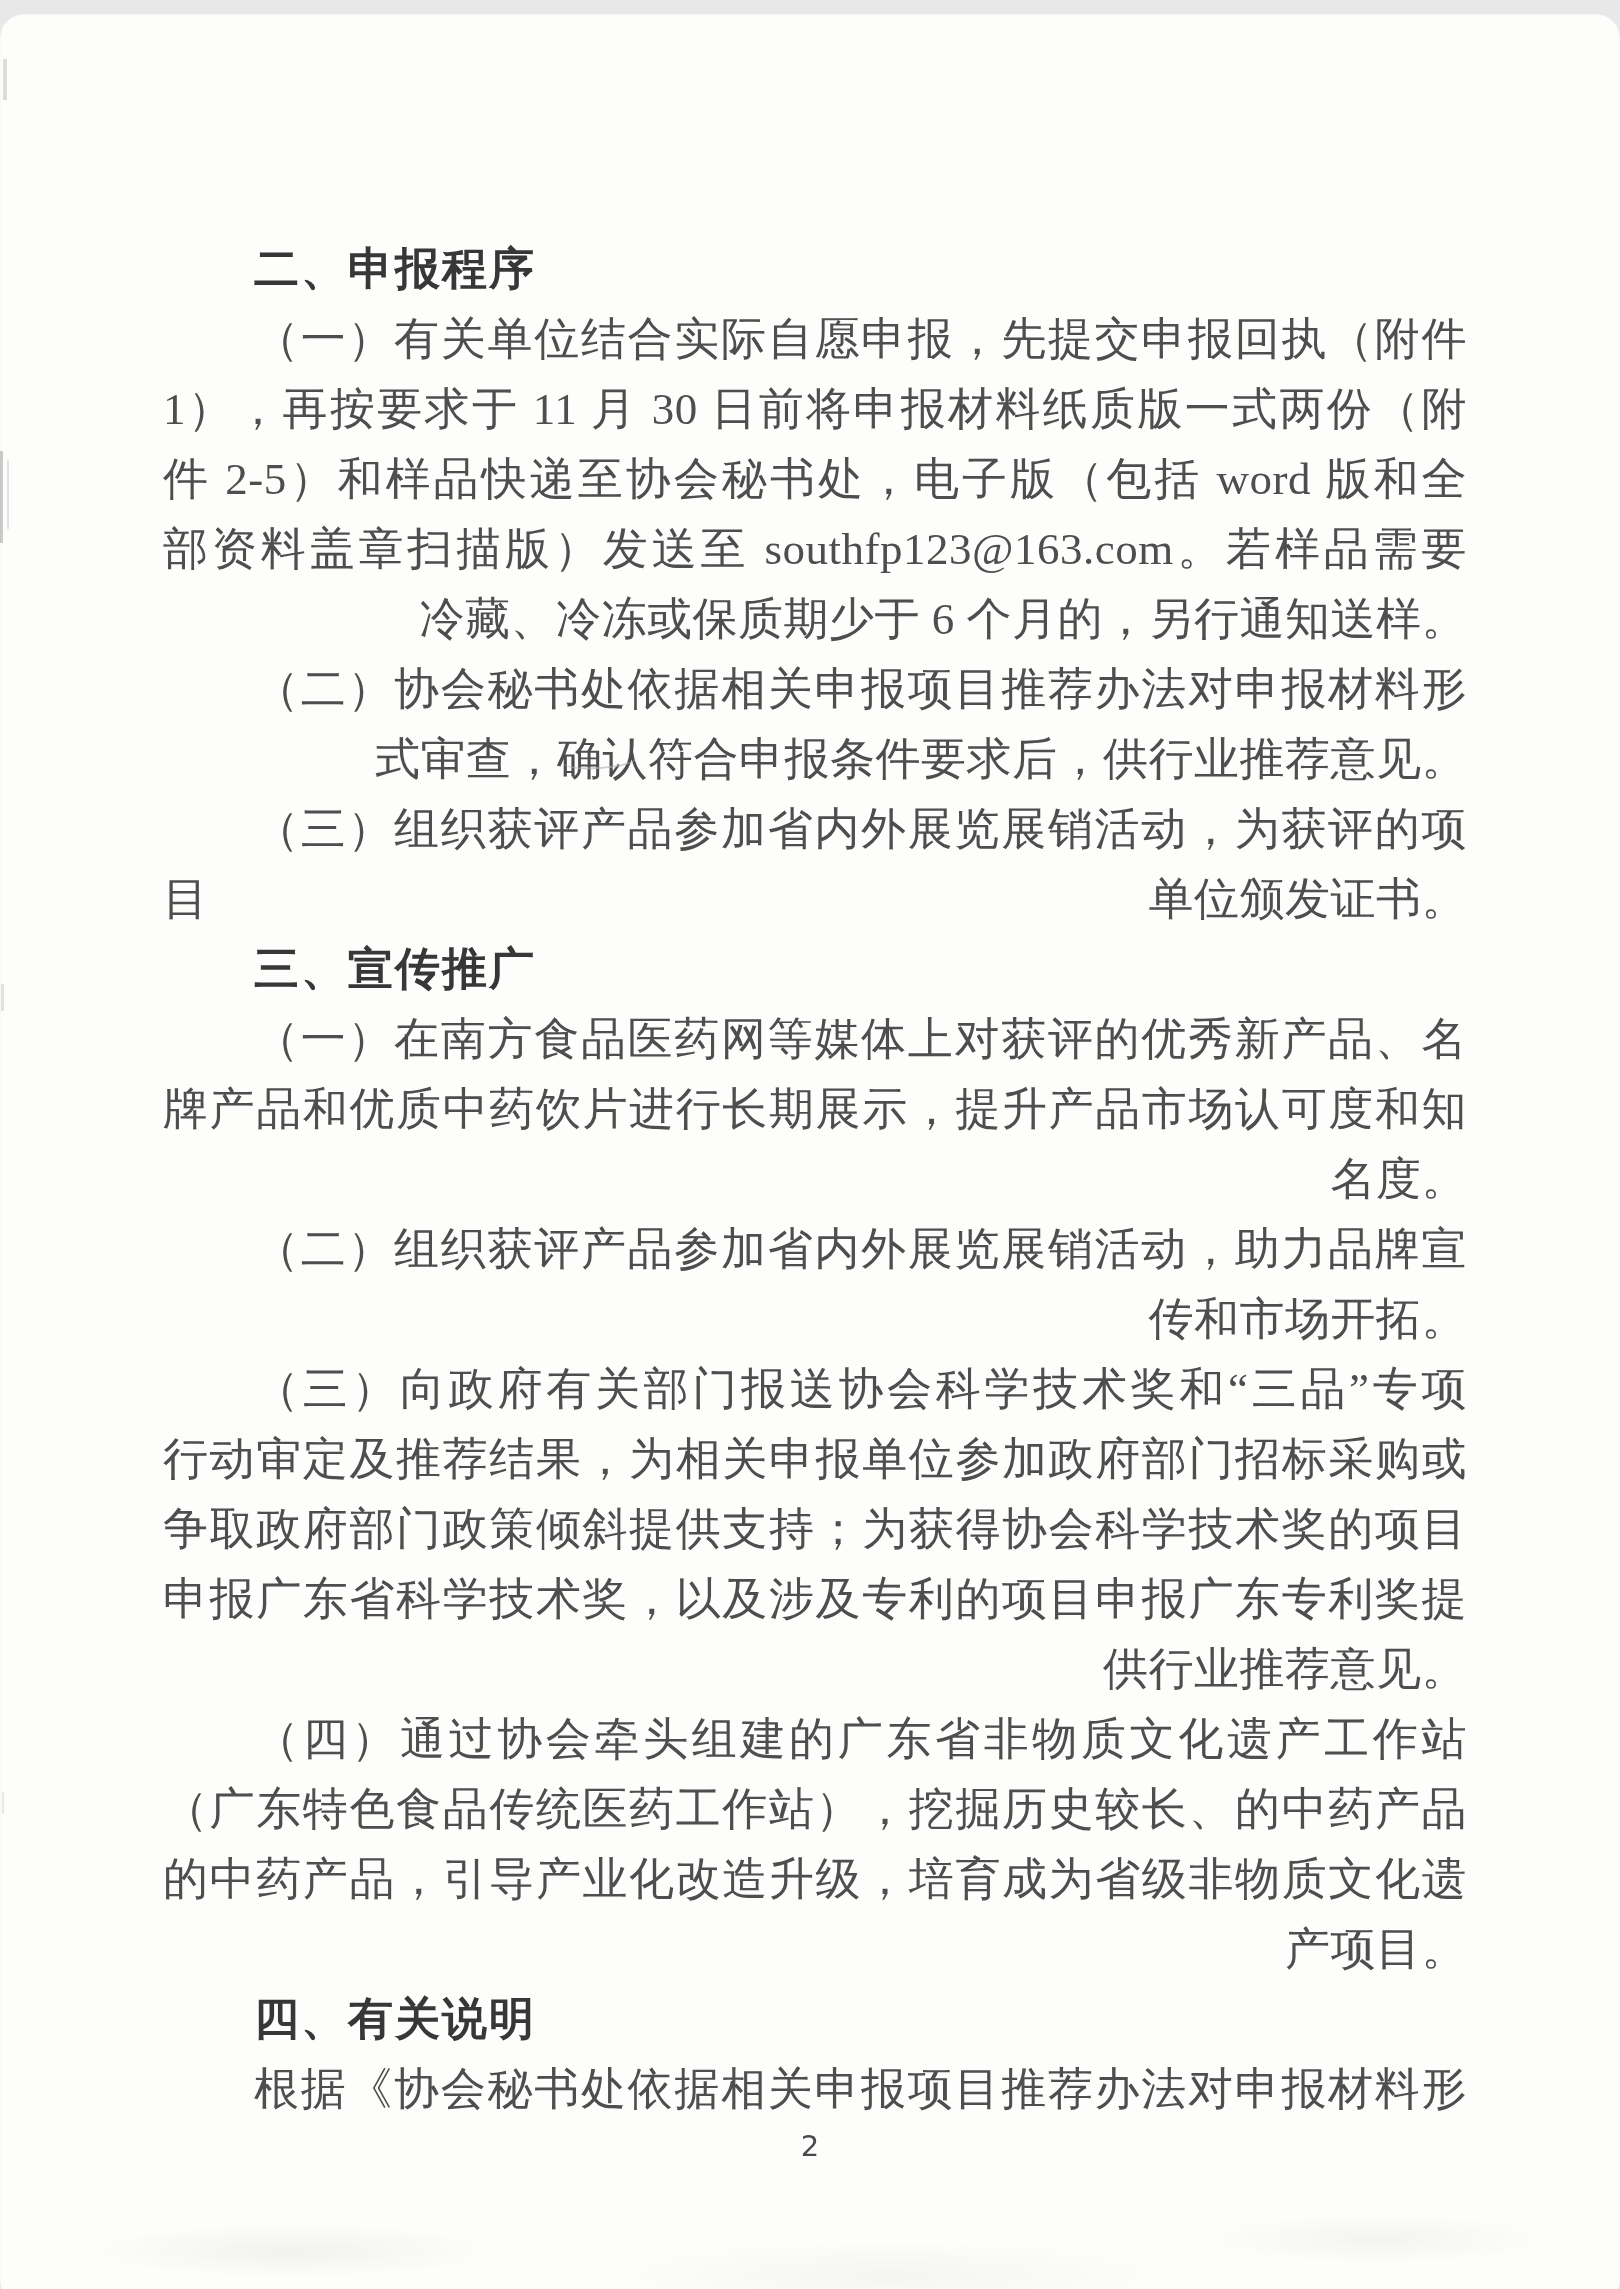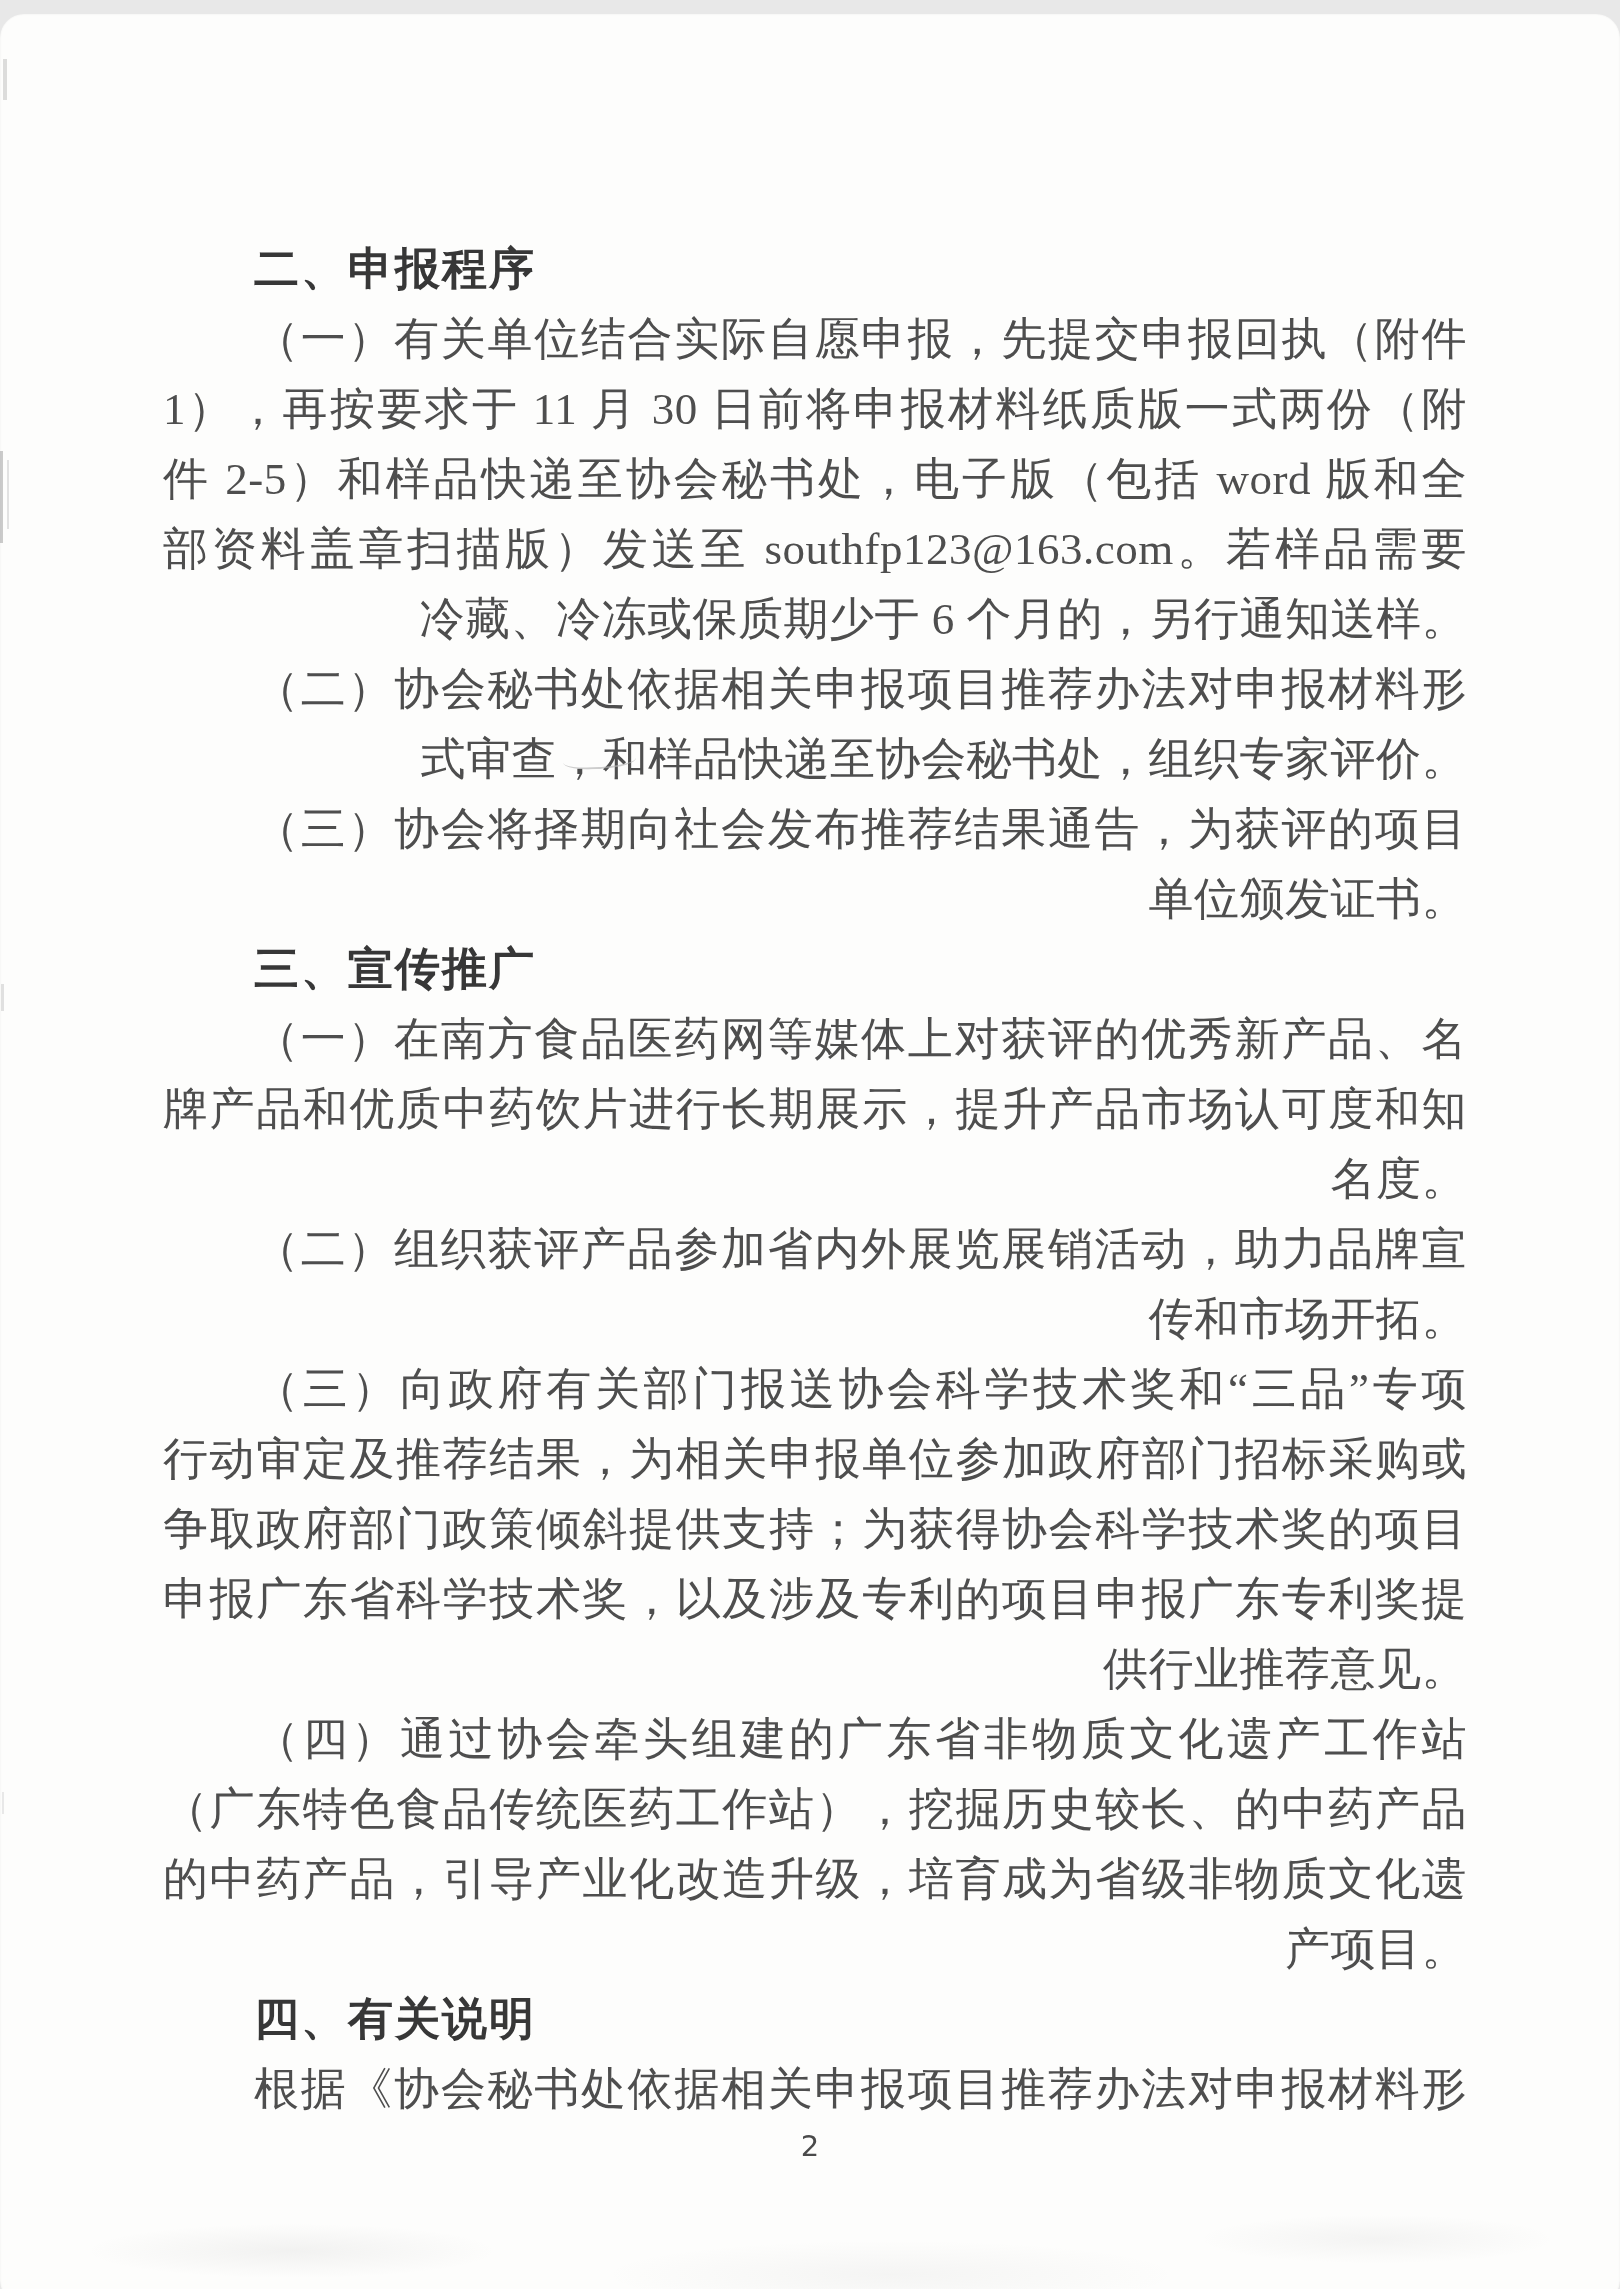--- a/index.html
+++ b/index.html
@@ -82,22 +82,22 @@
 <div class="page">
 
   <div class="content">
     <div class="line heading">二、申报程序</div>
     <div class="line fill indent">（一）有关单位结合实际自愿申报，先提交申报回执（附件</div>
     <div class="line fill">1），再按要求于 11 月 30 日前将申报材料纸质版一式两份（附</div>
     <div class="line fill">件 2-5）和样品快递至协会秘书处，电子版（包括 word 版和全</div>
     <div class="line fill">部资料盖章扫描版）发送至 southfp123@163.com。若样品需要</div>
     <div class="line end">冷藏、冷冻或保质期少于 6 个月的，另行通知送样。</div>
     <div class="line fill indent">（二）协会秘书处依据相关申报项目推荐办法对申报材料形</div>
-    <div class="line end">式审查，和样品快递至协会秘书处，组织专家评价。</div>
-    <div class="line fill indent">（三）协会将择期向社会发布推荐结果通告，为获评的项目</div>
+    <div class="line end">式审查，确认符合申报条件要求后，供行业推荐意见。</div>
+    <div class="line fill indent">（三）组织获评产品参加省内外展览展销活动，为获评的项目</div>
     <div class="line end">单位颁发证书。</div>
     <div class="line heading">三、宣传推广</div>
     <div class="line fill indent">（一）在南方食品医药网等媒体上对获评的优秀新产品、名</div>
     <div class="line fill">牌产品和优质中药饮片进行长期展示，提升产品市场认可度和知</div>
     <div class="line end">名度。</div>
     <div class="line fill indent">（二）组织获评产品参加省内外展览展销活动，助力品牌宣</div>
     <div class="line end">传和市场开拓。</div>
     <div class="line fill indent">（三）向政府有关部门报送协会科学技术奖和“三品”专项</div>
     <div class="line fill">行动审定及推荐结果，为相关申报单位参加政府部门招标采购或</div>
     <div class="line fill">争取政府部门政策倾斜提供支持；为获得协会科学技术奖的项目</div>

